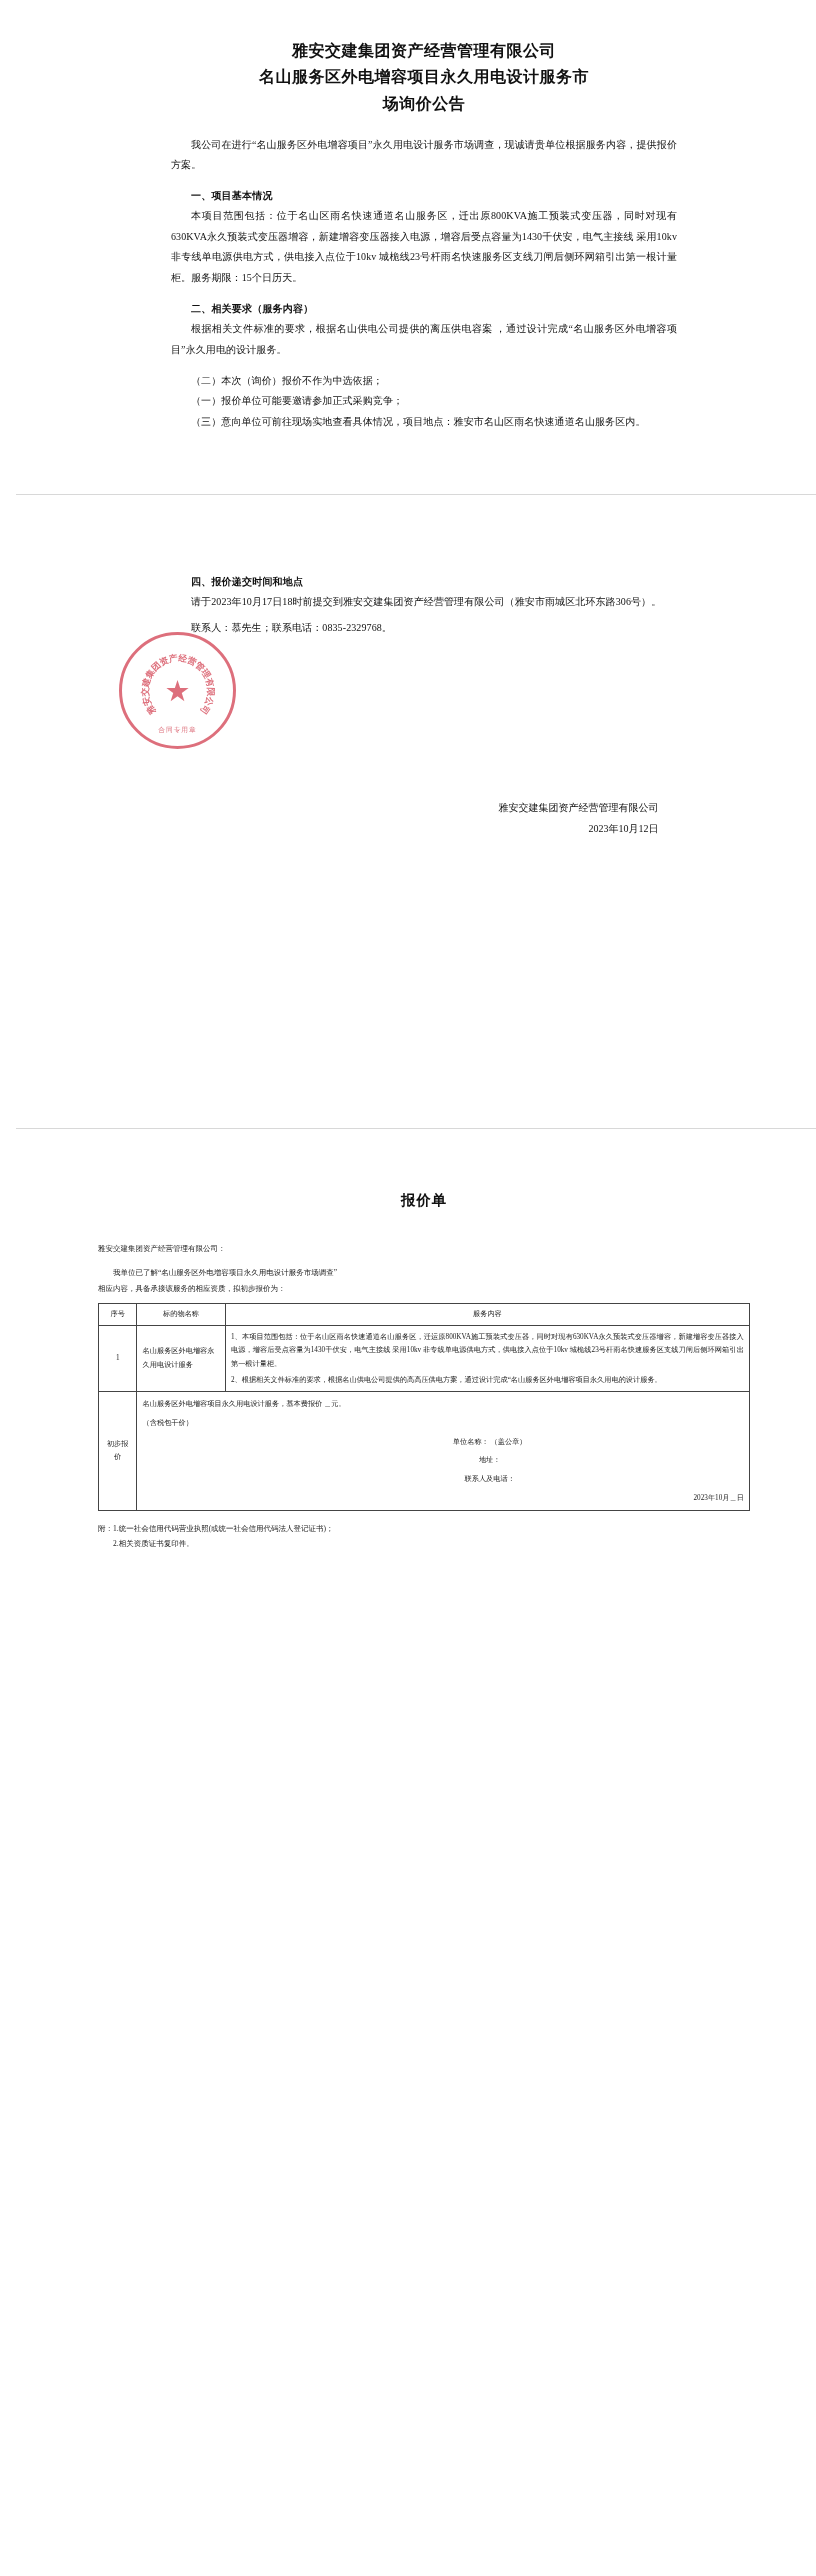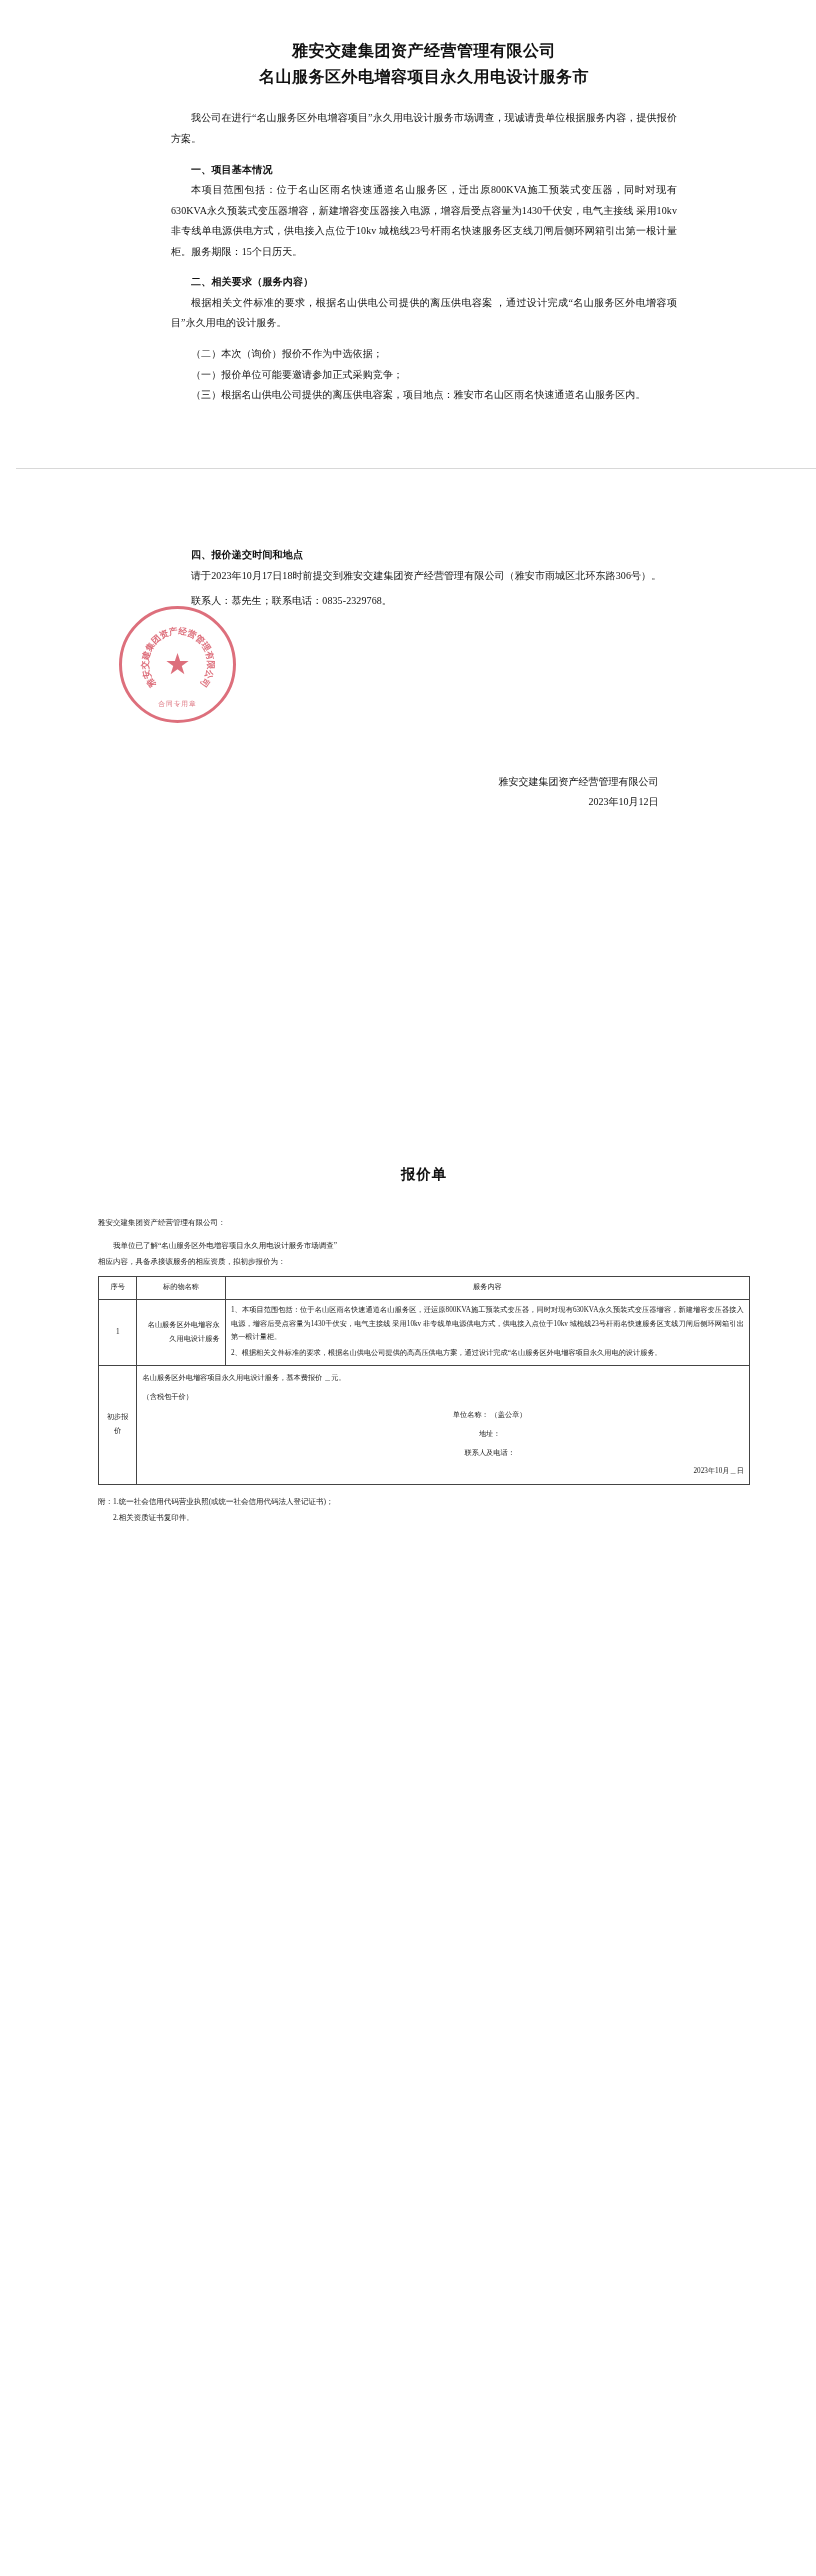--- a/index.html
+++ b/index.html
@@ -152,21 +152,21 @@
     border: 0.5px solid #444;
     padding: 4.1px 5.2px;
     vertical-align: middle;
     line-height: 1.9;
   }
   table.quote th {
     text-align: center;
     font-weight: normal;
   }
   .c-seq { width: 27px; text-align: center; }
-  .c-name { width: 77px; text-align: right; }
+  .c-name { width: 77px; text-align: left; }
   .c-content { text-align: justify; }
   .td-center { text-align: center; }
   .cell-p { margin: 0 0 2.1px 0; }
   .cell-p:last-child { margin-bottom: 0; }
   .price-line { line-height: 2.3; }
   .sub-right { text-align: center; padding-left: 93px; }
   .notes {
     margin-top: 9.3px;
     font-size: 7px;
     line-height: 2.1;
@@ -176,41 +176,42 @@
 </style>
 </head>
 <body>
 
 <div class="page">
   <div class="sheet">
 
     <div class="doc-title">
       <div class="l1">雅安交建集团资产经营管理有限公司</div>
       <div class="l2">名山服务区外电增容项目永久用电设计服务市</div>
+      <div class="l3">场询价公告</div>
     </div>
 
     <div class="gap-lg"></div>
 
     <p class="body-text">我公司在进行“名山服务区外电增容项目”永久用电设计服务市场调查，现诚请贵单位根据服务内容，提供报价方案。</p>
 
     <div class="gap-md"></div>
 
     <h2 class="sec">一、项目基本情况</h2>
     <p class="body-text sec-body">本项目范围包括：位于名山区雨名快速通道名山服务区，迁出原800KVA施工预装式变压器，同时对现有630KVA永久预装式变压器增容，新建增容变压器接入电源，增容后受点容量为1430千伏安，电气主接线 采用10kv 非专线单电源供电方式，供电接入点位于10kv 城桅线23号杆雨名快速服务区支线刀闸后侧环网箱引出第一根计量柜。服务期限：15个日历天。</p>
 
     <div class="gap-md"></div>
 
     <h2 class="sec">二、相关要求（服务内容）</h2>
     <p class="body-text sec-body">根据相关文件标准的要求，根据名山供电公司提供的离压供电容案 ，通过设计完成“名山服务区外电增容项目”永久用电的设计服务。</p>
 
     <div class="gap-md"></div>
 
     <p class="body-text">（二）本次（询价）报价不作为中选依据；</p>
     <p class="body-text sec-body">（一）报价单位可能要邀请参加正式采购竞争；</p>
-    <p class="body-text">（三）根据名山供电公司提供的离压供电容案，项目地点：雅安市名山区雨名快速通道名山服务区内。</p>
+    <p class="body-text">（三）意向单位可前往现场实地查看具体情况，项目地点：雅安市名山区雨名快速通道名山服务区内。</p>
 
     <div style="height:62px"></div>
   </div>
 
   <div class="sep-line"></div>
 
   <div class="sheet">
     <div style="height:77px"></div>
 
     <h2 class="sec">四、报价递交时间和地点</h2>

